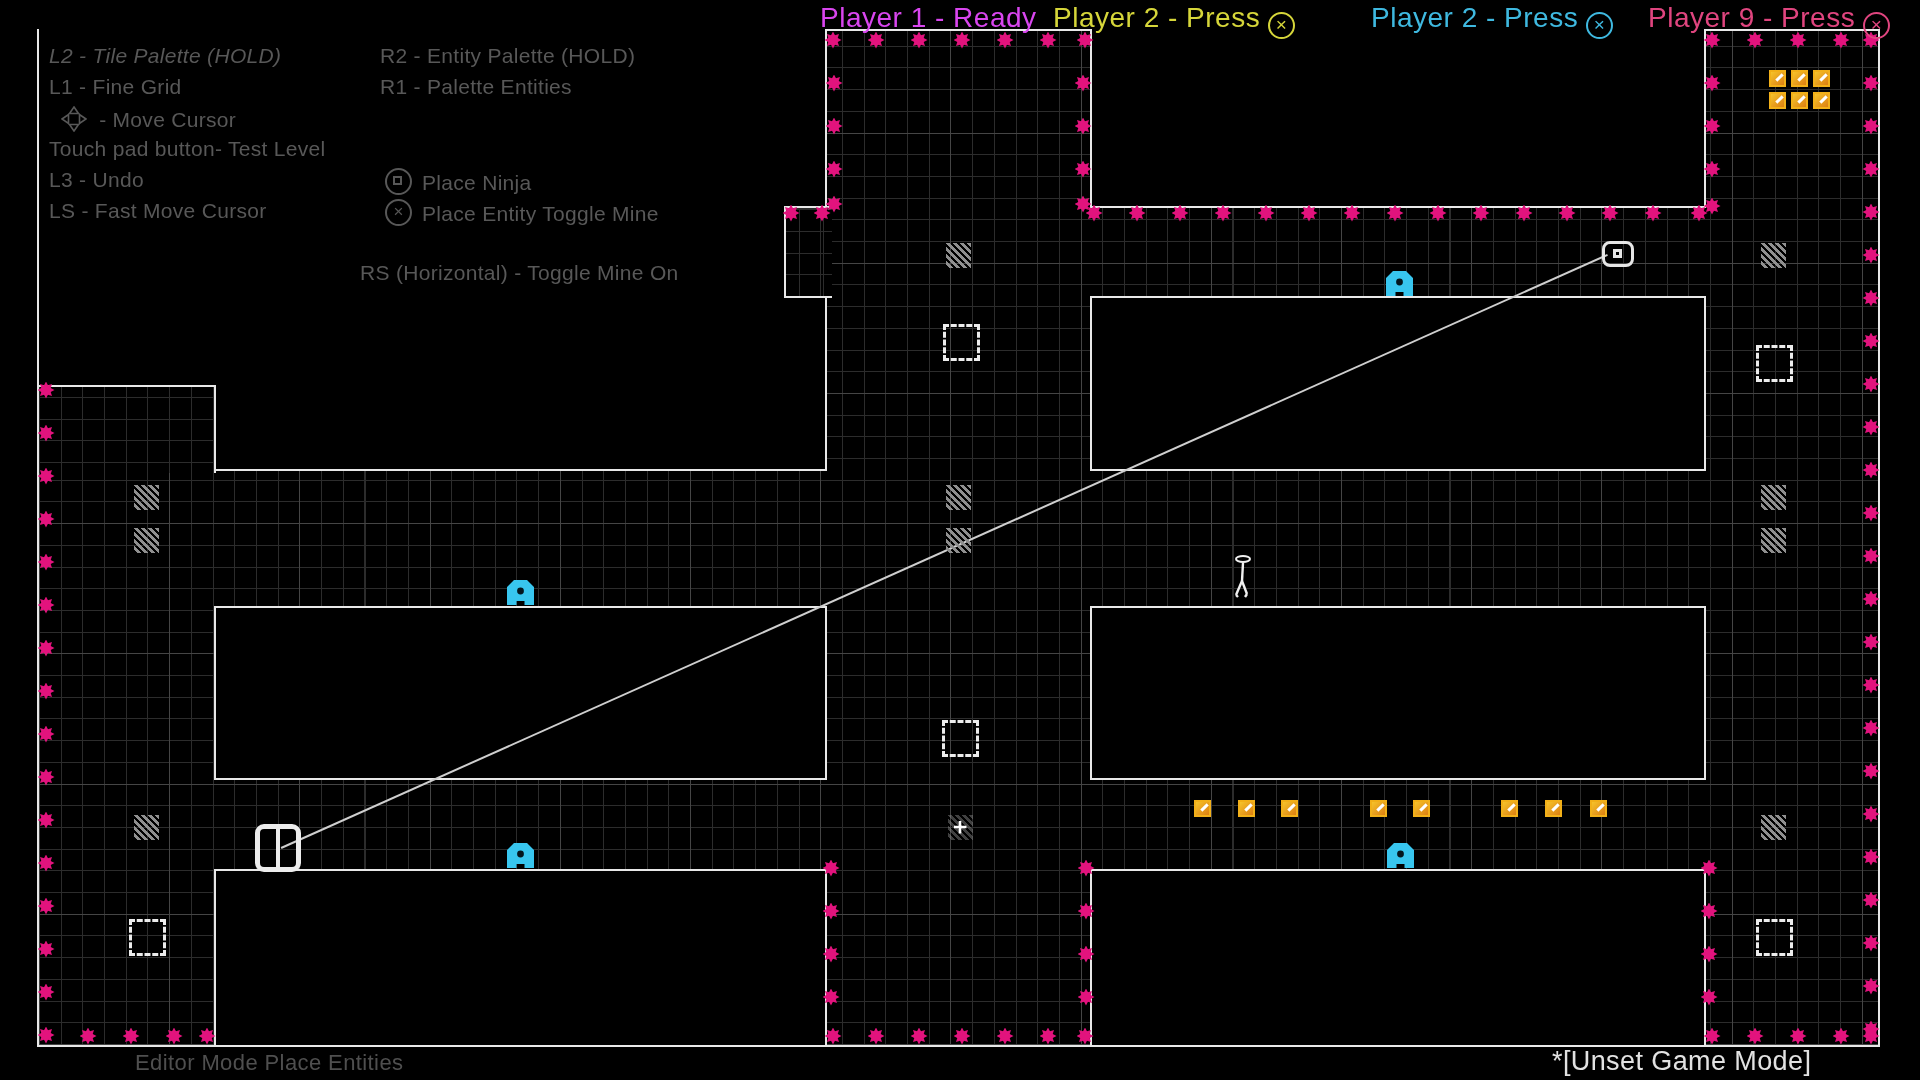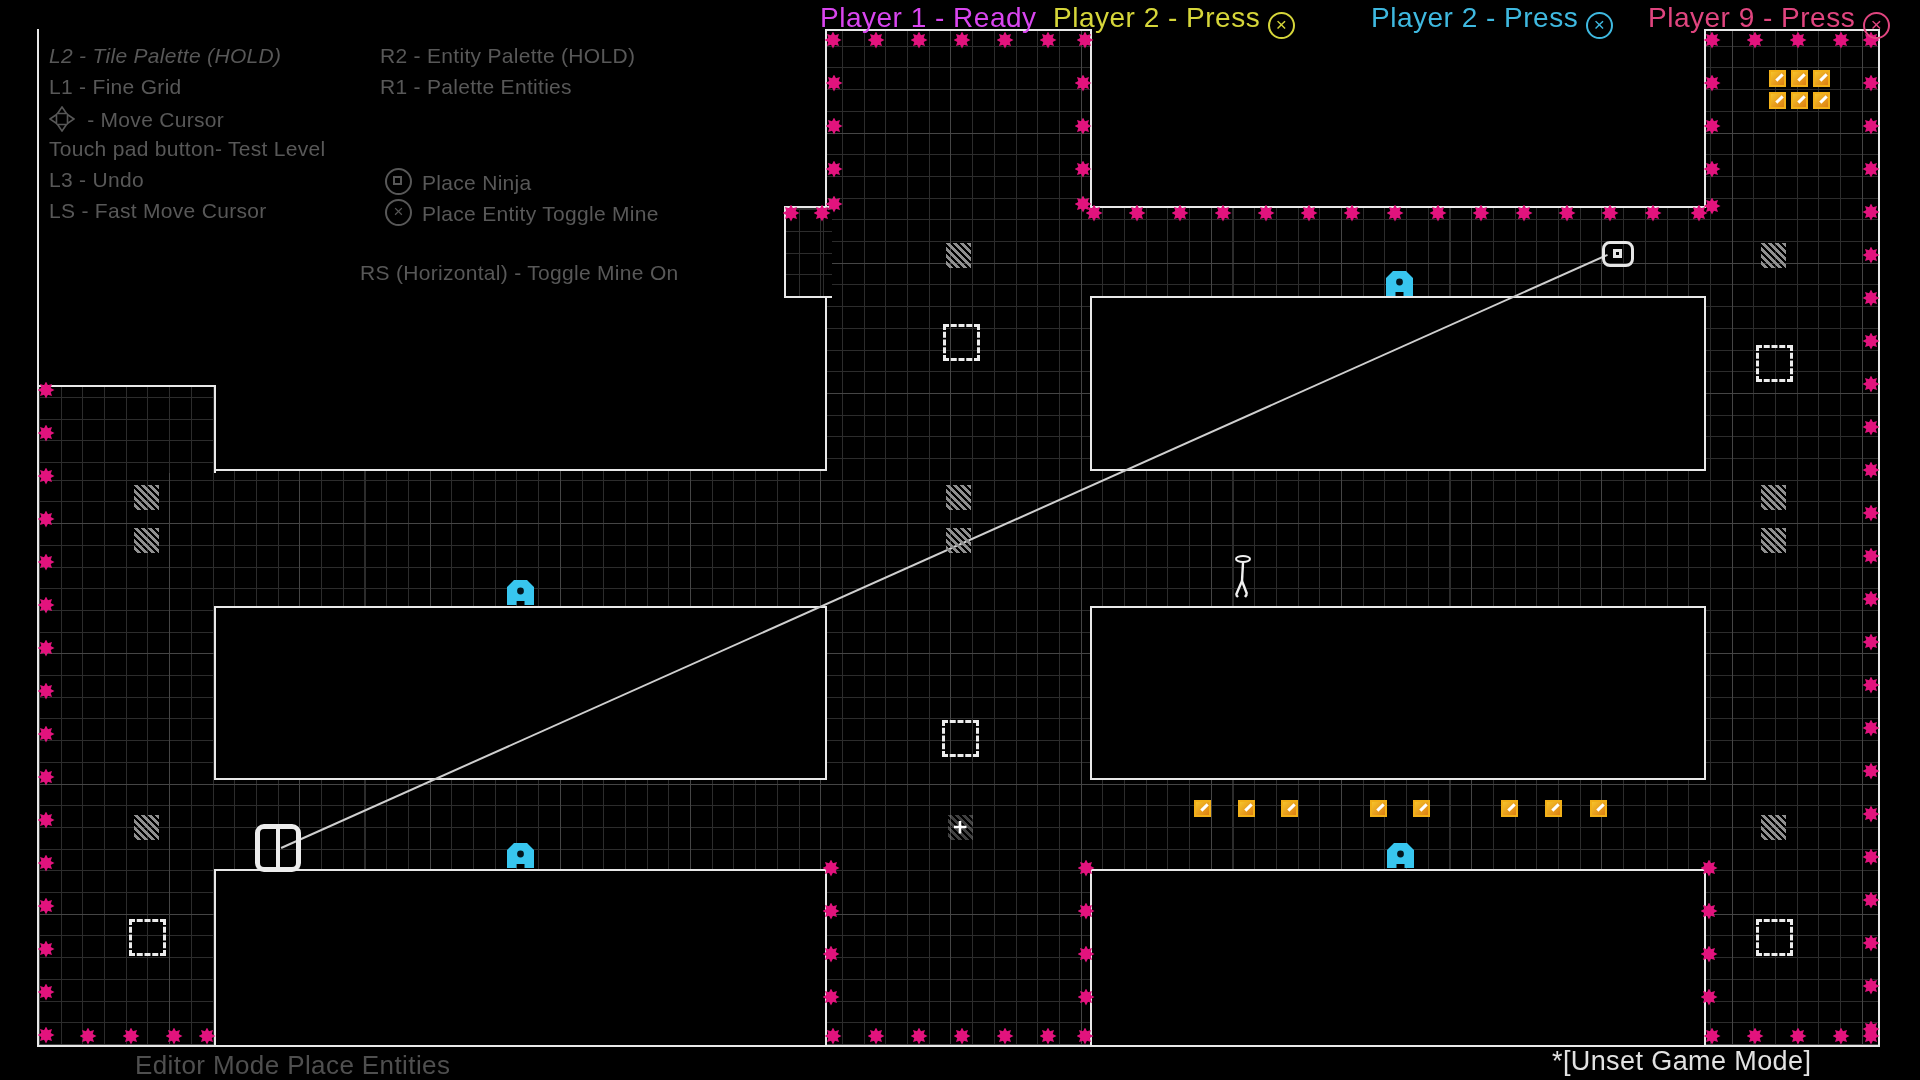--- a/index.html
+++ b/index.html
@@ -54,21 +54,21 @@
   .cross-circle{display:inline-block;width:23px;height:23px;border:2px solid currentColor;
     border-radius:50%;text-align:center;line-height:21px;font-size:19px;vertical-align:-4px;
     margin-left:8px;}
   .instr{position:absolute;font-size:21px;color:#585858;white-space:nowrap;letter-spacing:.3px;}
   .icon-circle{display:inline-block;width:23px;height:23px;border:2px solid #585858;
     border-radius:50%;position:relative;vertical-align:-5px;margin-right:10px;}
   .icon-circle .sq{position:absolute;left:6px;top:6px;width:9px;height:9px;
     border:2px solid #585858;box-sizing:border-box;}
   .icon-circle .xx{position:absolute;left:0;top:0;width:23px;text-align:center;
     line-height:22px;font-size:17px;color:#585858;}
-  .ftr{position:absolute;font-size:26px;color:#4f4f4f;white-space:nowrap;letter-spacing:.4px;}
+  .ftr{position:absolute;font-size:22px;color:#4f4f4f;white-space:nowrap;letter-spacing:.4px;}
   #game-mode{font-size:27px;color:#e2e2e2;}
   .dpad{vertical-align:-5px;margin-right:6px;}
 </style>
 </head>
 <body>
 
 <div id="stage">
   <div id="map-grid"></div>
   <div id="level-layer" class="abs" style="left:0;top:0;width:1920px;height:1080px;">
       <div class="frame-seg" style="left: 37px; top: 29px; width: 2px; height: 1018px;"></div>
@@ -269,21 +269,21 @@
     </div>
   <div id="header-layer">
       <div class="hdr" style="left: 820px; color: #d946ef;"><span>Player 1 - Ready</span></div>
       <div class="hdr" style="left: 1053px; color: rgb(214, 214, 58);"><span>Player 2 - Press</span><span class="cross-circle">×</span></div>
       <div class="hdr" style="left: 1371px; color: rgb(63, 185, 224);"><span>Player 2 - Press</span><span class="cross-circle">×</span></div>
       <div class="hdr" style="left: 1648px; color: rgb(224, 69, 127);"><span>Player 9 - Press</span><span class="cross-circle">×</span></div>
     </div>
   <div id="instr-layer">
       <div class="instr" style="left: 49px; top: 44px; font-style: italic;"><span>L2 - Tile Palette (HOLD)</span></div>
       <div class="instr" style="left: 49px; top: 75px;"><span>L1 - Fine Grid</span></div>
-      <div class="instr" style="left: 49px; top: 106px;">
+      <div class="instr" style="left: 61px; top: 106px;">
   <svg class="dpad" width="26" height="26" viewBox="0 0 26 26">
     <path d="M13 1 L17.5 7.5 L8.5 7.5 Z" fill="none" stroke="#585858" stroke-width="1.6"></path>
     <path d="M13 25 L17.5 18.5 L8.5 18.5 Z" fill="none" stroke="#585858" stroke-width="1.6"></path>
     <path d="M1 13 L7.5 8.5 L7.5 17.5 Z" fill="none" stroke="#585858" stroke-width="1.6"></path>
     <path d="M25 13 L18.5 8.5 L18.5 17.5 Z" fill="none" stroke="#585858" stroke-width="1.6"></path>
   </svg>
 <span>- Move Cursor</span></div>
       <div class="instr" style="left: 49px; top: 137px;"><span>Touch pad button- Test Level</span></div>
       <div class="instr" style="left: 49px; top: 168px;"><span>L3 - Undo</span></div>
       <div class="instr" style="left: 49px; top: 199px;"><span>LS - Fast Move Cursor</span></div>

